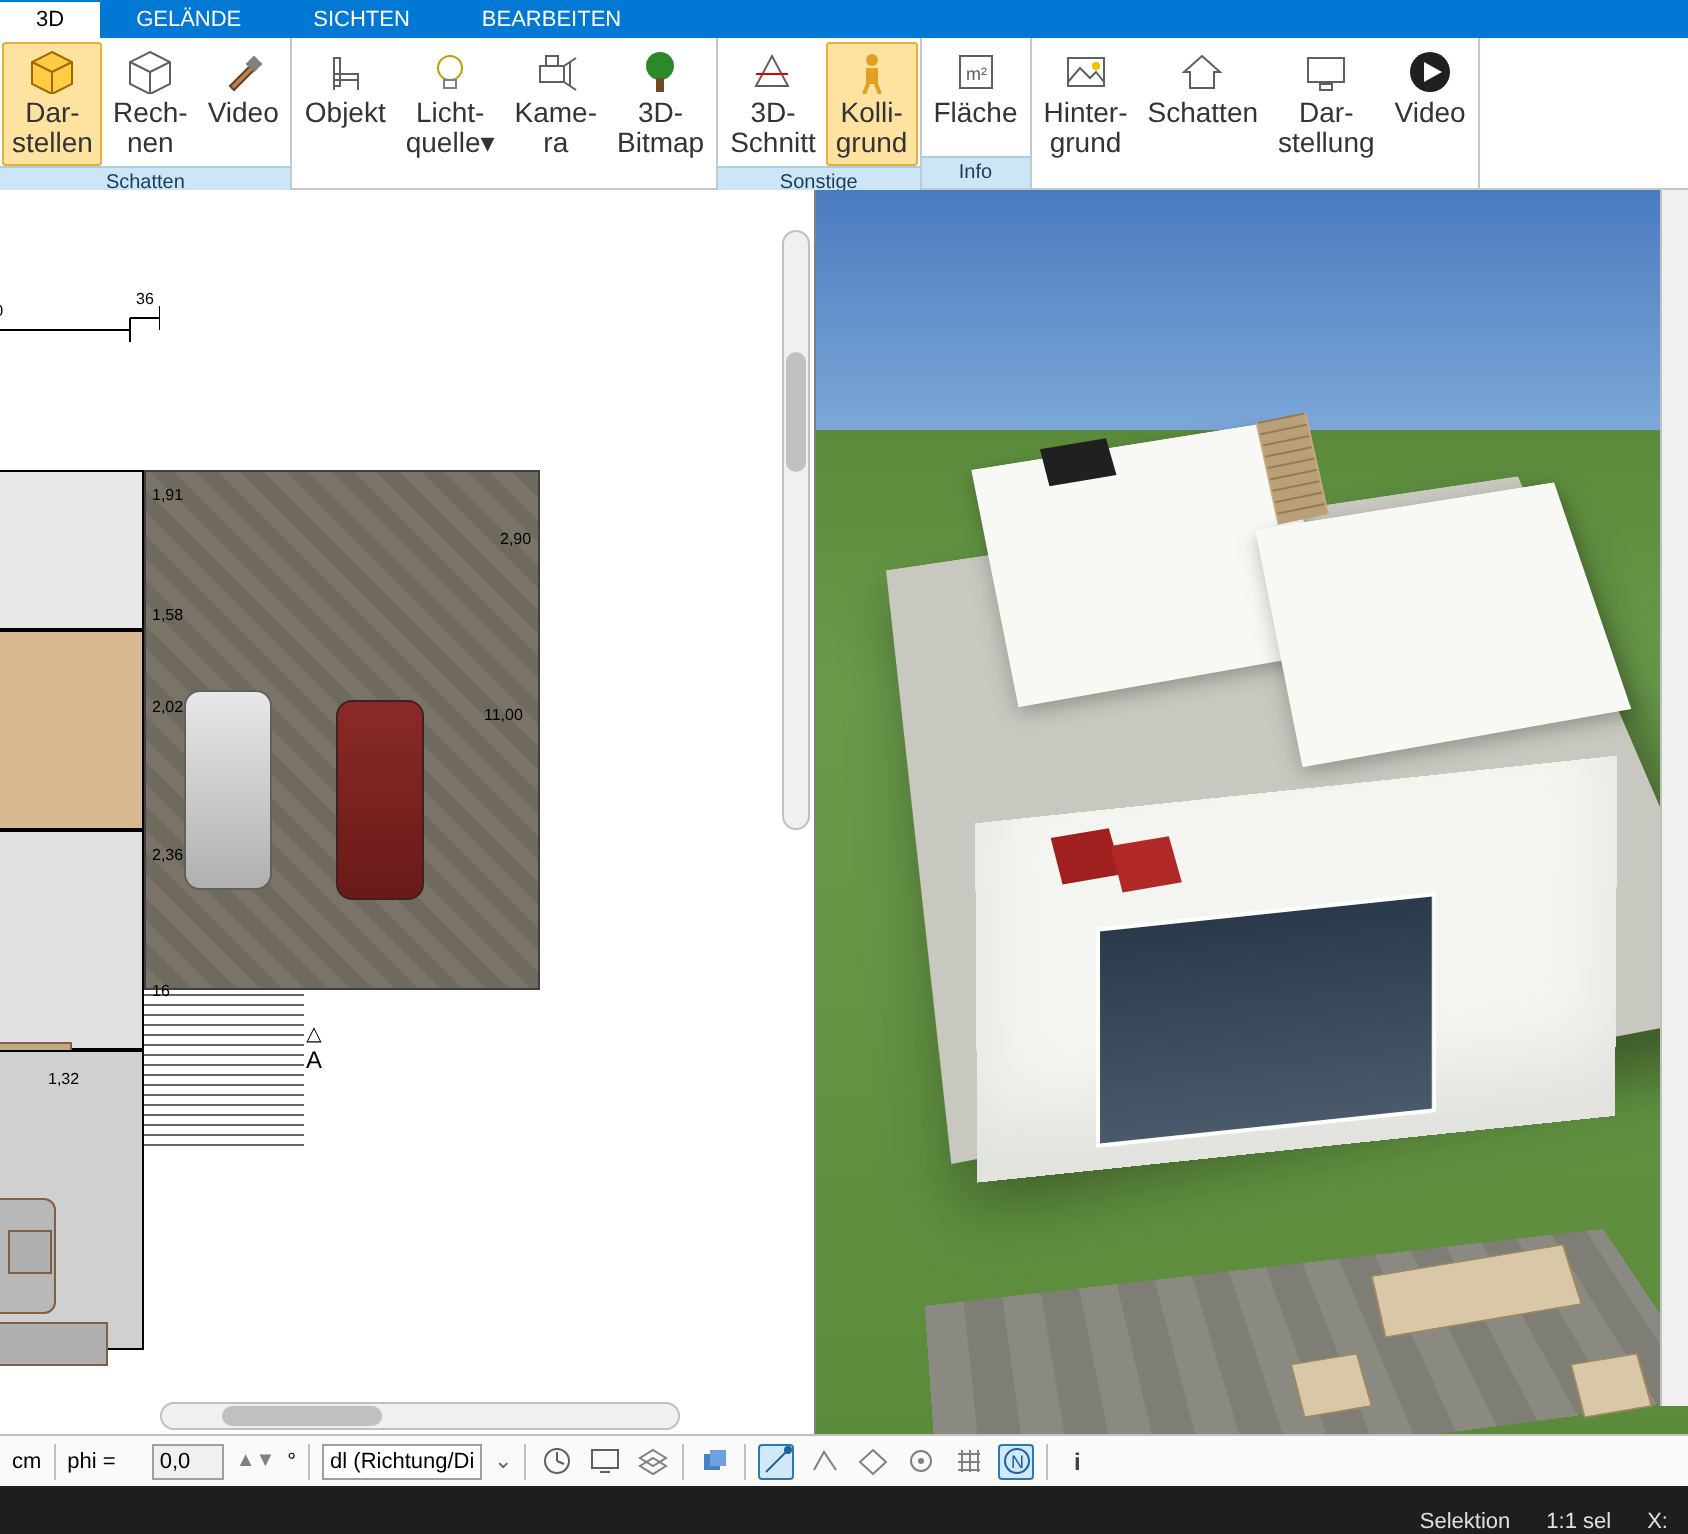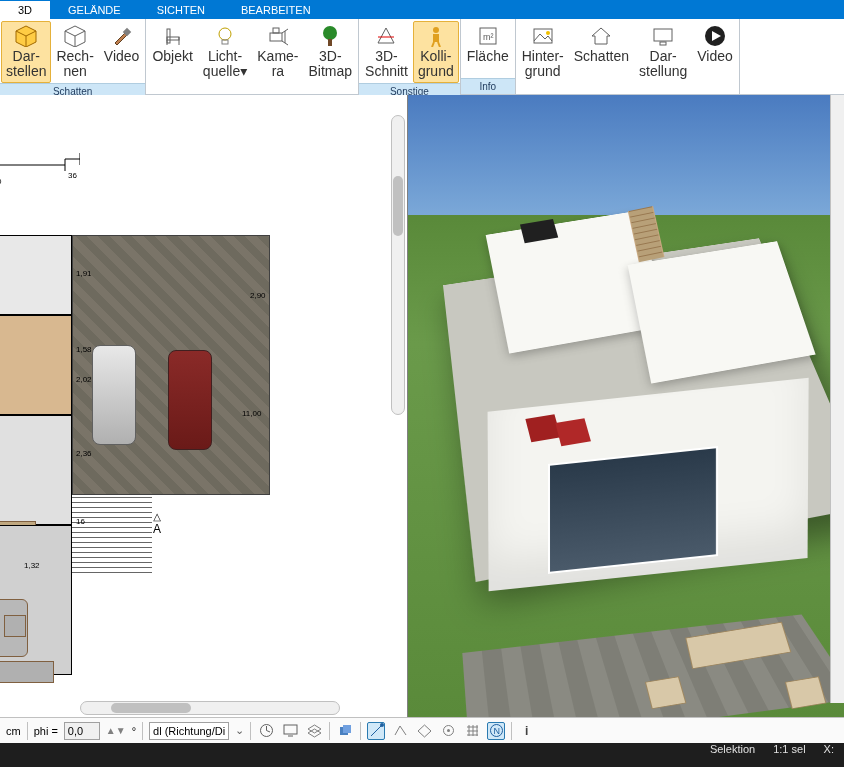--- a/index.html
+++ b/index.html
@@ -36,21 +36,21 @@
 .rooms { position: absolute; top: 100px; left: 0; }
 .room { position: absolute; border: 1px solid #000; }
 .room-bad { left: 0; top: 0; width: 92px; height: 80px; background: #e8e8e8; }
 .room-kueche { left: 0; top: 80px; width: 92px; height: 100px; background: #d8b890; }
 .room-dining { left: 0; top: 180px; width: 92px; height: 110px; background: #e0e0e0; }
 .room-living { left: 0; top: 290px; width: 92px; height: 150px; background: #d0d0d0; }
 .driveway { position: absolute; left: 92px; top: 100px; width: 198px; height: 260px; background: repeating-linear-gradient(45deg,#7a7468 0 8px,#6e6a5e 8px 16px); border: 1px solid #404040; }
 .garden-strip { position: absolute; left: 92px; top: 360px; width: 80px; height: 80px; background: repeating-linear-gradient(0deg,#fff 0 2px,#000 2px 3px,#fff 3px 5px); opacity: 0.6; }
 .room-label { position: absolute; font-size: 9px; font-weight: bold; color: #000; }
 .room-area { position: absolute; font-size: 7px; color: #000; }
-.dim-text { position: absolute; font-size: 8px; color: #000; margin-top: 26px; }
+.dim-text { position: absolute; font-size: 8px; color: #000; }
 .section-mark { position: absolute; font-size: 12px; color: #000; text-align: center; }
 .car { position: absolute; width: 44px; height: 100px; border-radius: 8px; }
 .car1 { left: 112px; top: 210px; background: linear-gradient(#e8e8e8,#b0b0b0); border: 1px solid #606060; }
 .car2 { left: 188px; top: 215px; background: linear-gradient(#8a2a28,#6a1a18); border: 1px solid #402020; }
 .furn { position: absolute; background: #c0a880; border: 1px solid #806040; }
 .tub { left: 50px; top: 106px; width: 34px; height: 20px; background: #fff; border: 1px solid #808080; border-radius: 6px; position: absolute; }
 .table { left: 6px; top: 286px; width: 50px; height: 38px; }
 .sofa-l { left: 2px; top: 426px; width: 72px; height: 22px; background:#b0b0b0; }
 .chair-lv { left: 24px; top: 380px; width: 22px; height: 22px; background:#b0b0b0; }
 .car-garage { left: 4px; top: 364px; width: 44px; height: 58px; background:#b8b8b8; border-radius:6px; }
@@ -71,27 +71,27 @@
 .pf-ch2 { left: 380px; top: 580px; width: 35px; height: 35px; }
 .red-chair { position:absolute; left: 120px; top: 318px; width: 30px; height: 30px; background:#a02020; transform: perspective(900px) rotateX(38deg) rotateZ(-12deg); }
 .red-chair2 { position:absolute; left: 150px; top: 322px; width: 30px; height: 30px; background:#b02828; transform: perspective(900px) rotateX(38deg) rotateZ(-12deg); }
 .stairs-3d { position: absolute; left: 225px; top: 112px; width: 26px; height: 54px; background: repeating-linear-gradient(0deg,#b8a078 0 5px,#987850 5px 6px); transform: perspective(900px) rotateX(15deg) rotateZ(-12deg); border-left:1px solid #c8a880; border-right:1px solid #c8a880; }
 .skylight { position:absolute; left: 114px; top: 124px; width: 34px; height: 24px; background:#202020; transform: perspective(900px) rotateX(38deg) rotateZ(-12deg); }
 .scroll-3d-v { position: absolute; right: 0; top: 0; width: 14px; bottom: 14px; background: #f0f0f0; border-left:1px solid #c0c0c0; }
 
 
 .bottom-bar { height: 26px; border-top: 1px solid #c0c0c0; background: #fafafa; display: flex; align-items: center; padding: 0 6px; gap: 6px; font-size: 11px; }
 .bottom-bar input { height: 18px; border: 1px solid #a0a0a0; padding: 0 3px; font-size: 11px; background: #fff; }
-.bottom-bar .spin { width: 36px; background: #f0f0f0; }
+.bottom-bar .spin { width: 36px; background: #f0f0f0; margin-left: 12px; }
 .bottom-bar .sep { width: 1px; height: 18px; background: #c0c0c0; }
 .tb-icon { width: 18px; height: 18px; display: flex; align-items: center; justify-content: center; cursor: pointer; border-radius: 2px; }
 .tb-icon.on { border: 1px solid #2a7ab0; background: #d0e8f8; }
 
 
-.status-bar { height: 24px; background: #1e1e1e; color: #e0e0e0; display: flex; align-items: flex-start; padding: 0 10px; font-size: 11px; justify-content: flex-end; gap: 18px; }
+.status-bar { height: 24px; background: #1e1e1e; color: #e0e0e0; display: flex; align-items: flex-end; padding: 0 10px; font-size: 11px; justify-content: flex-end; gap: 18px; }
 </style>
 </head>
 <body>
 
 <div class="menu-tabs">
   <div class="menu-tab active">3D</div>
   <div class="menu-tab">GELÄNDE</div>
   <div class="menu-tab">SICHTEN</div>
   <div class="menu-tab">BEARBEITEN</div>
 </div>
@@ -306,22 +306,22 @@
         <div class="furn sofa-l"></div>
       </div>
 
       <div class="driveway"></div>
       <div class="car car1"></div>
       <div class="car car2"></div>
       <div class="garden-strip"></div>
 
       <span class="dim-text" style="left:96px; top:108px">1,91</span>
       <span class="dim-text" style="left:270px; top:130px">2,90</span>
-      <span class="dim-text" style="left:96px; top:184px">1,58</span>
-      <span class="dim-text" style="left:262px; top:248px">11,00</span>
+      <span class="dim-text" style="left:96px; top:168px">1,58</span>
+      <span class="dim-text" style="left:262px; top:218px">11,00</span>
       <span class="dim-text" style="left:96px; top:214px">2,02</span>
       <span class="dim-text" style="left:96px; top:288px">2,36</span>
       <span class="dim-text" style="left:44px; top:400px">1,32</span>
       <span class="dim-text" style="left:96px; top:356px">16</span>
 
       <div class="section-mark" style="left:173px;top:376px">
         <div style="font-size:10px">△</div>
         <div>A</div>
       </div>
     </div>

